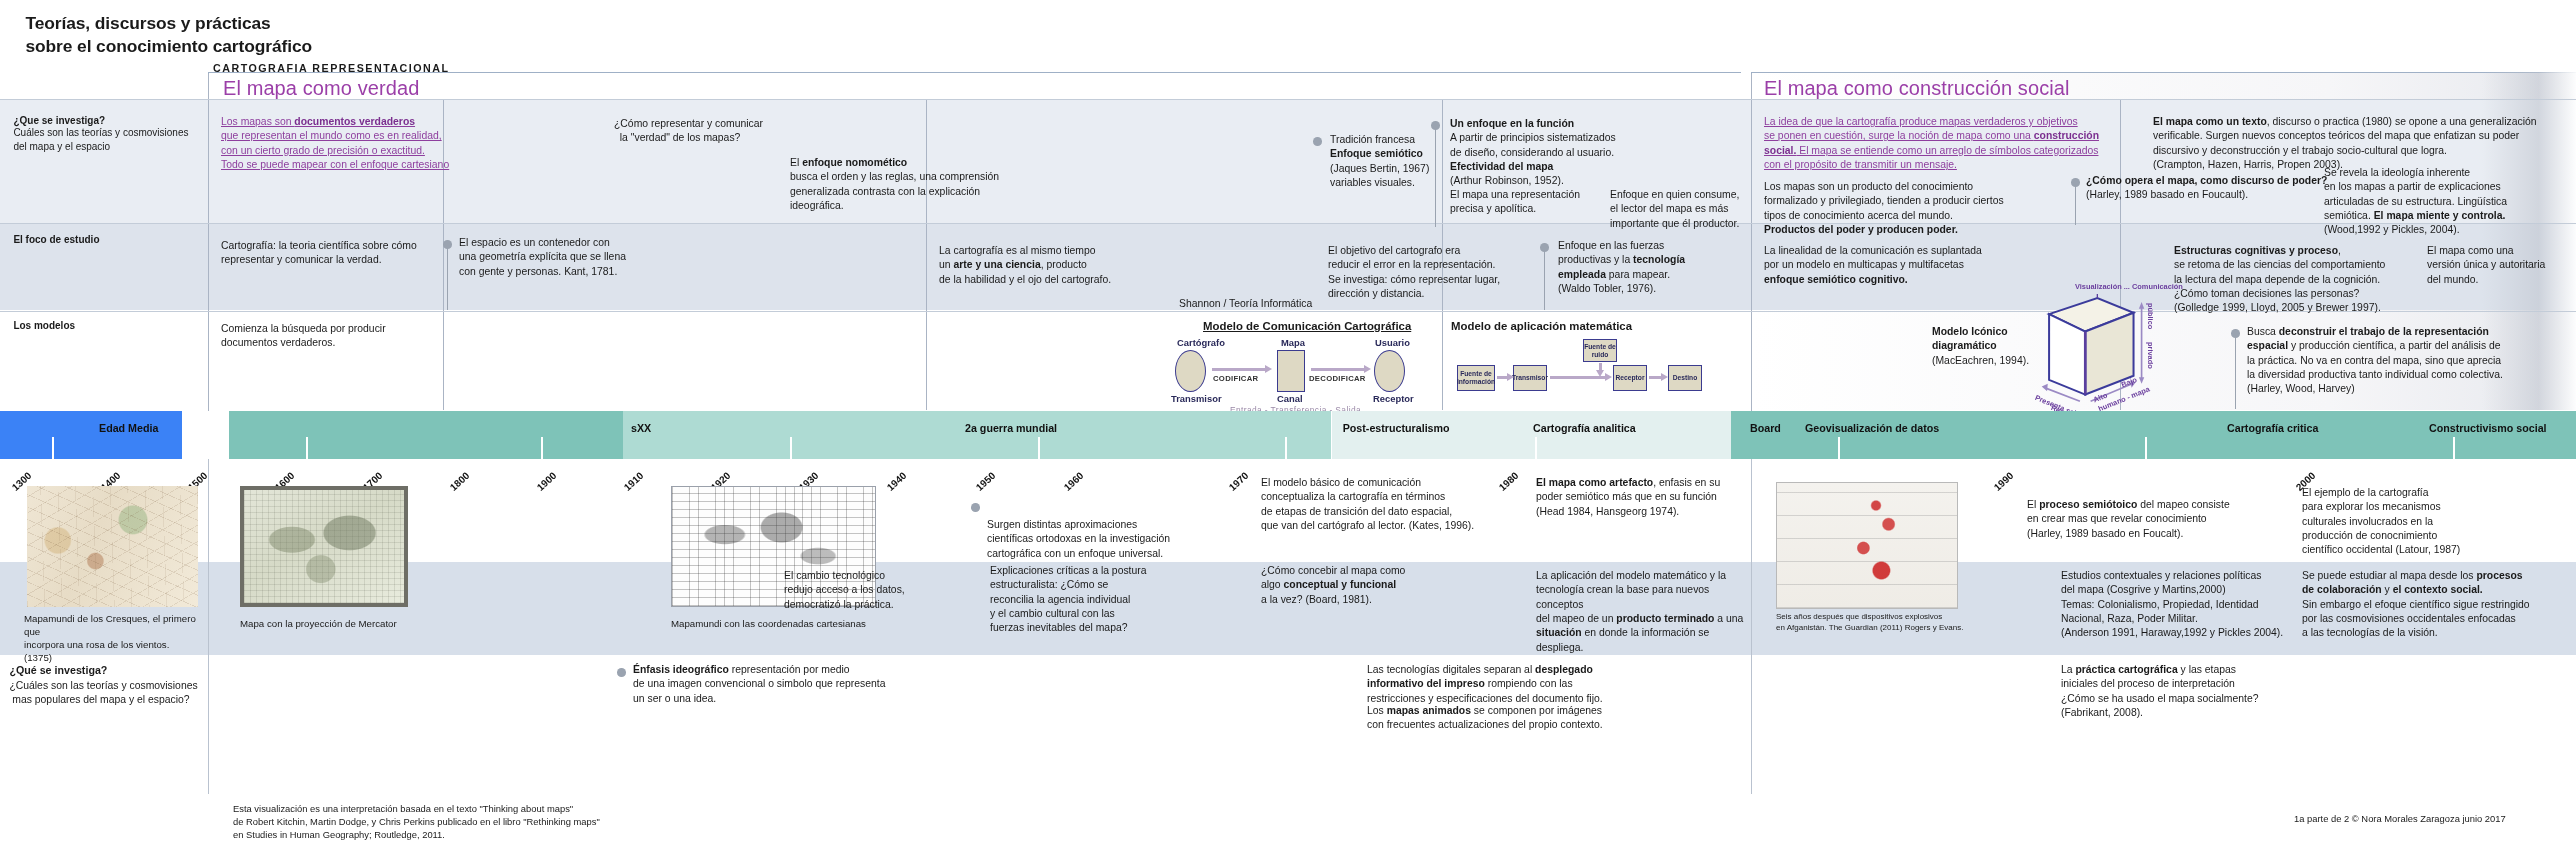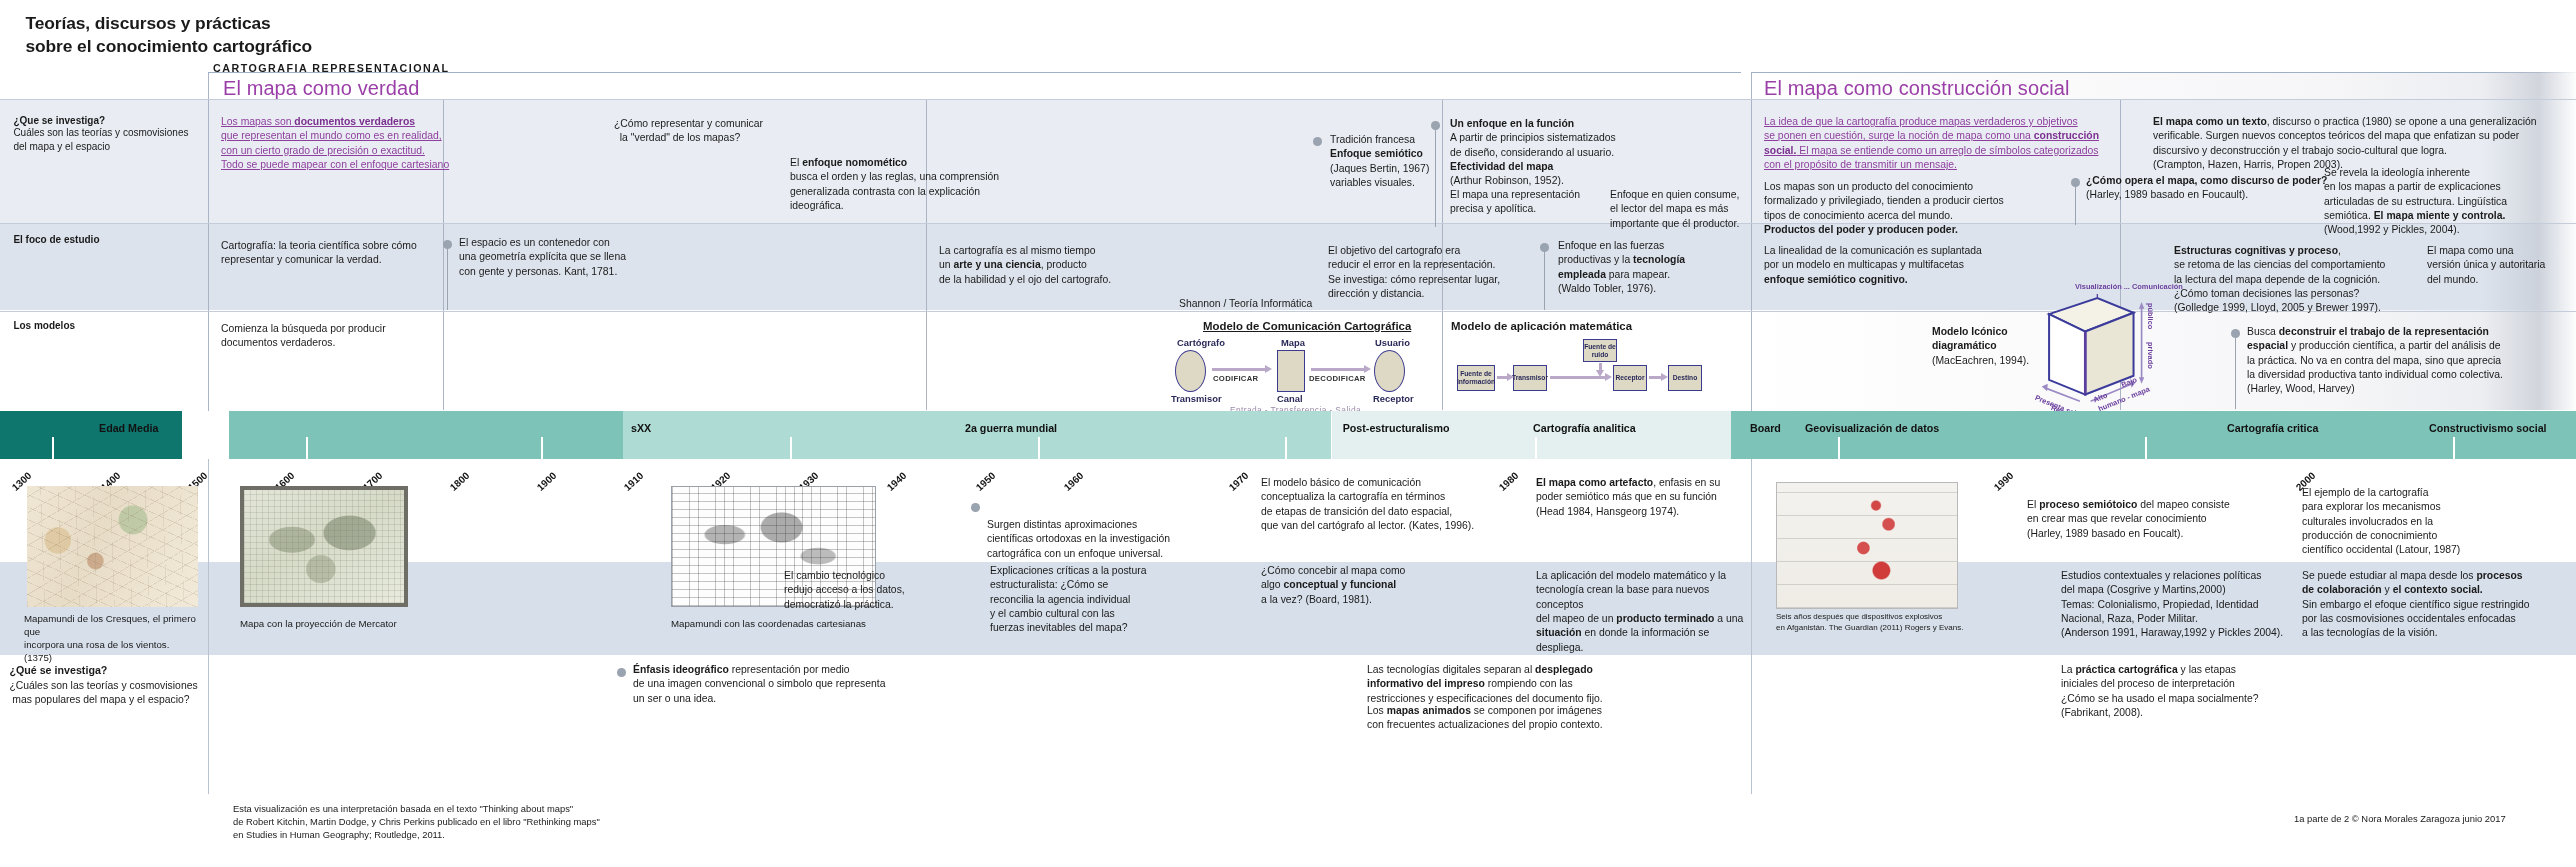--- a/index.html
+++ b/index.html
@@ -262,21 +262,21 @@
     <div class="cube-lbl" style="left:59px; top:102px; transform:rotate(-22deg); transform-origin:left top;">Alto</div>
     <div class="cube-lbl" style="left:87px; top:87px; transform:rotate(-22deg); transform-origin:left top;">Bajo</div>
     <div class="cube-lbl" style="left:64px; top:111px; transform:rotate(-22deg); transform-origin:left top;">humano - mapa</div>
   </div>
 
   <div class="dot" style="left:2231px; top:329px;"></div>
   <div class="connector" style="left:2235px; top:337px; height:72px;"></div>
   <div class="txt" style="left:2247px; top:325px; width:322px;">Busca <b>deconstruir el trabajo de la representación</b><br><b>espacial</b> y producción científica, a partir del análisis de<br>la práctica. No va en contra del mapa, sino que aprecia<br>la diversidad productiva tanto individual como colectiva.<br>(Harley, Wood, Harvey)</div>
 
   <div class="tl">
-    <div class="tl-seg" style="left:0; width:182px; background:#0f766e;">
+    <div class="tl-seg" style="left:0; width:182px; background:#3b82f6;">
       <span style="left:99px;">Edad Media</span>
     </div>
     <div class="tl-seg" style="left:229px; width:394px; background:#7ec3b8;"></div>
     <div class="tl-seg" style="left:623px; width:708px; background:#aedbd3;">
       <span style="left:8px;">sXX</span>
       <span style="left:342px;">2a guerra mundial</span>
     </div>
     <div class="tl-seg" style="left:1332px; width:174px; background:#e3f0ef;">
       <span style="left:10.7px;">Post-estructuralismo</span>
     </div>

